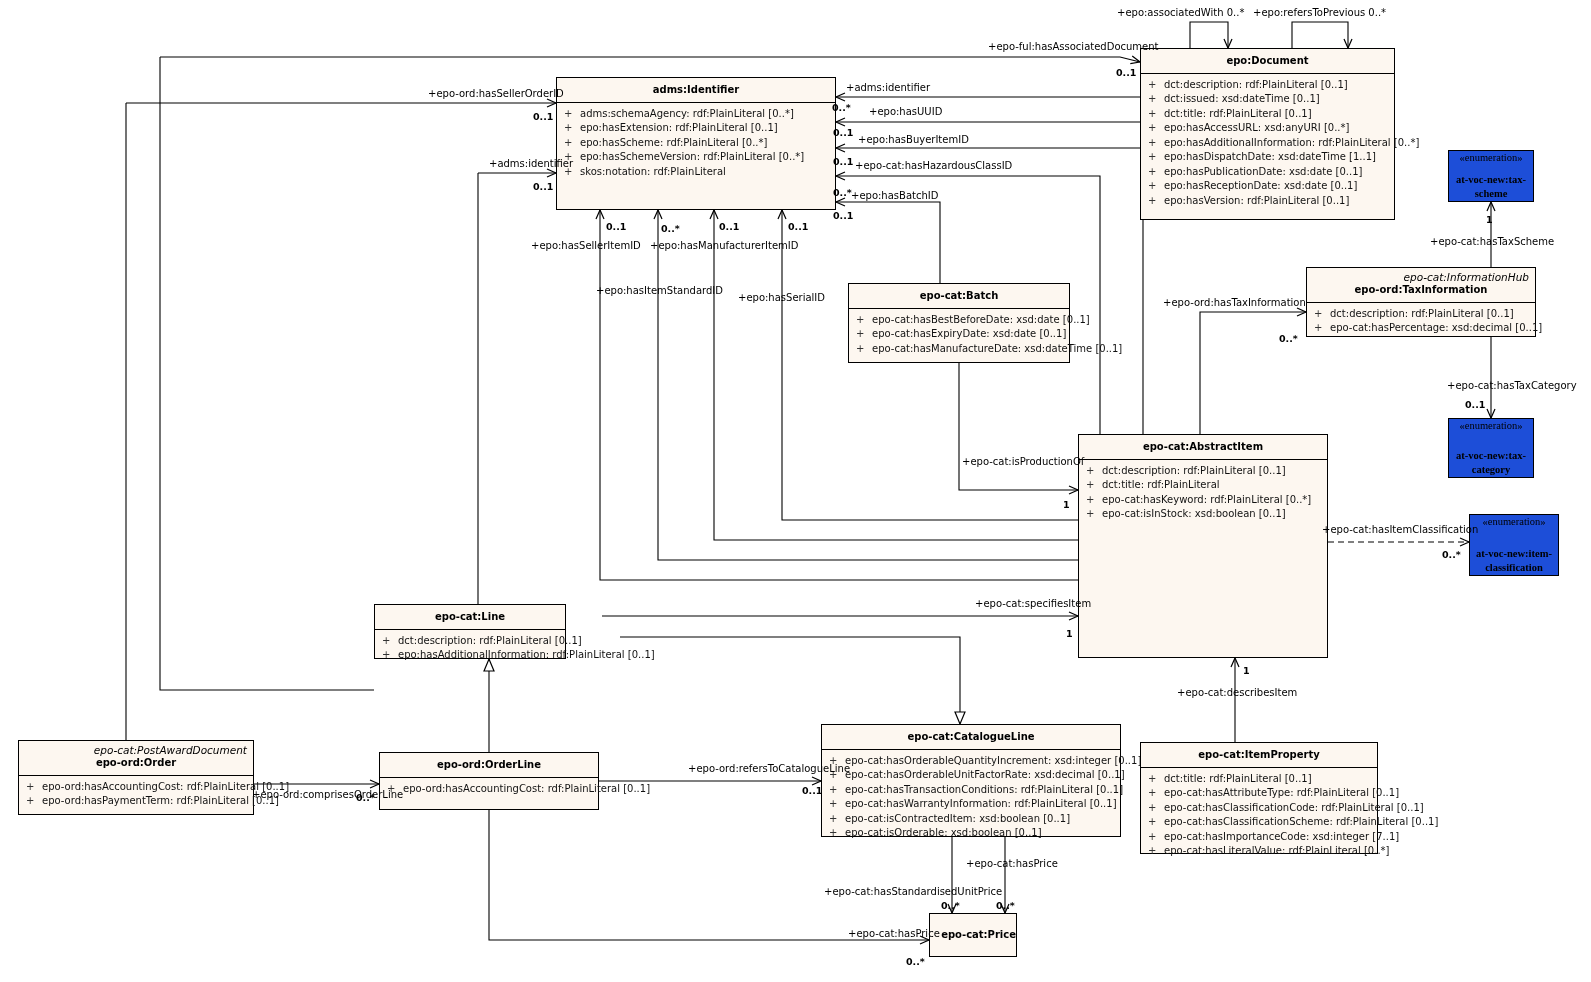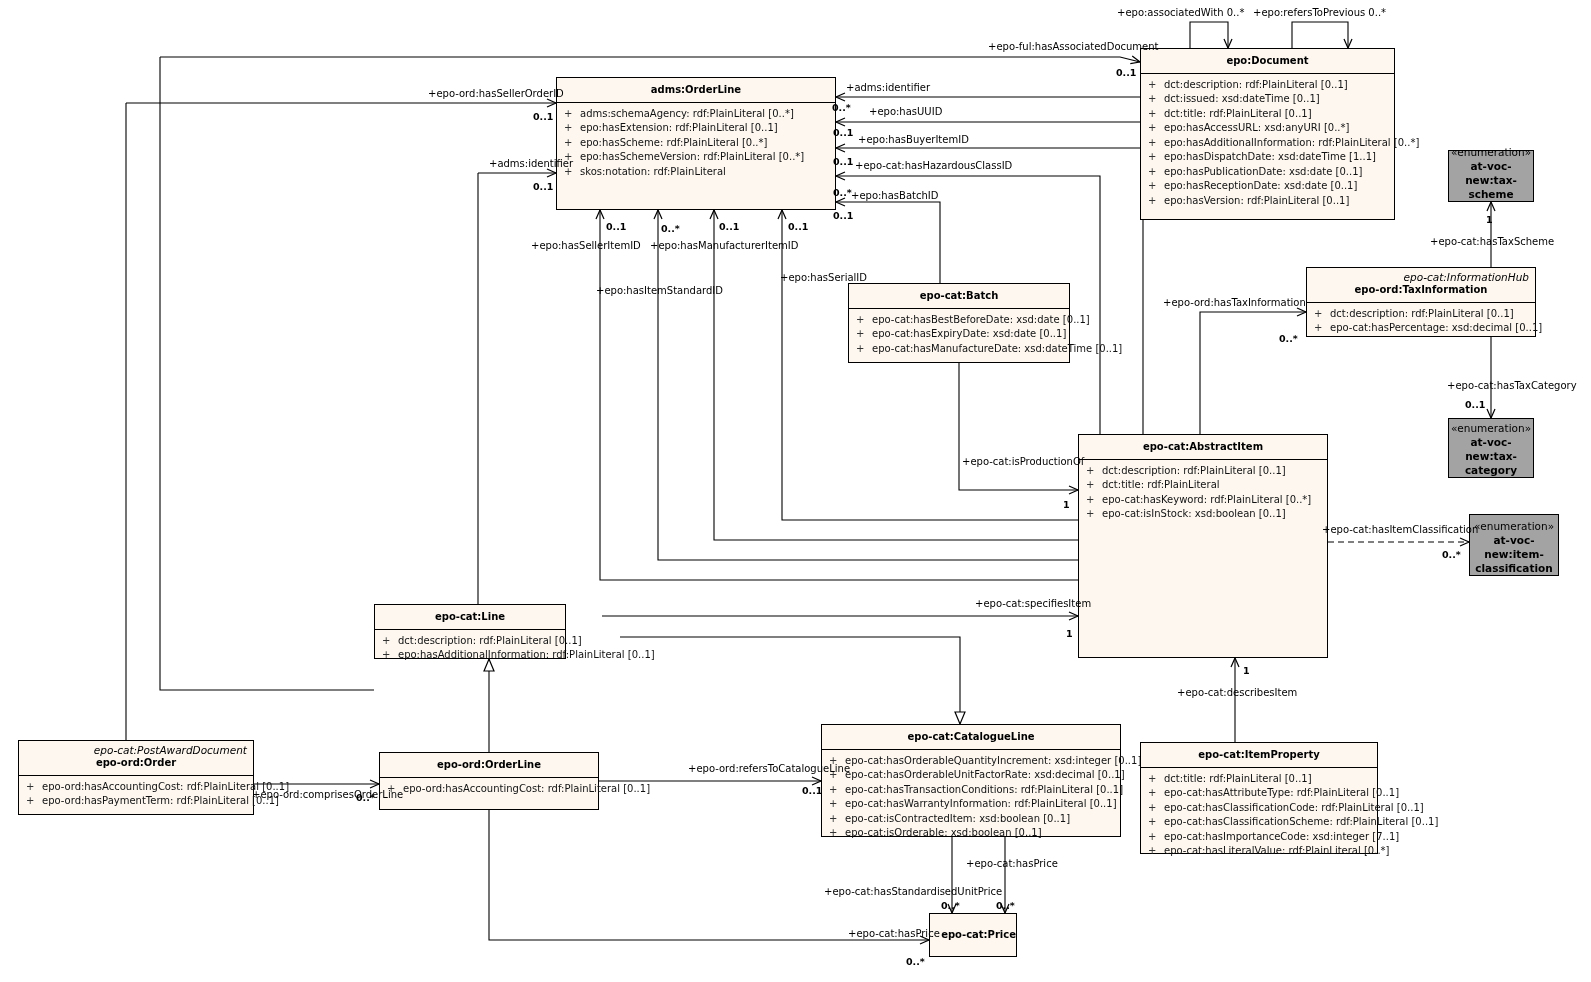--- a/index.html
+++ b/index.html
@@ -11,22 +11,22 @@
   .uml .ster{font-style:italic;font-size:10.5px;color:#000;text-align:right;padding:3px 6px 0 0;}
   .uml .title{font-weight:bold;font-size:10px;color:#000;text-align:center;
               padding:6px 4px 6px 4px;line-height:1.15;}
   .uml .sep{border-top:1px solid #000;height:0;font-size:0;line-height:0;}
   .uml .attrs{padding:4px 3px 4px 3px;}
   .uml .attr{font-size:10px;color:#111;line-height:14.5px;white-space:nowrap;
              padding-left:4px;}
   .uml .attr .plus{display:inline-block;width:16px;color:#333;}
 
   
-  .enum{position:absolute;border:1px solid #000;background:#a3a3a3;box-sizing:border-box;
-        display:flex;flex-direction:column;align-items:center;justify-content:flex-end;}
+  .enum{position:absolute;border:1px solid #000;background:#1d4ed8;box-sizing:border-box;
+        display:flex;flex-direction:column;align-items:center;justify-content:space-between;font-family:Liberation Serif, serif;}
   .enum .k{font-size:10.5px;color:#000;text-align:center;line-height:14px;}
   .enum .n{font-size:10.5px;font-weight:bold;color:#000;text-align:center;line-height:14px;}
 
   
   .lbl{position:absolute;font-size:10px;color:#000;white-space:nowrap;line-height:11px;}
   .mult{position:absolute;font-size:9.5px;color:#000;white-space:nowrap;line-height:10px;font-weight:bold;}
 
   svg.wires{position:absolute;left:0;top:0;width:1591px;height:982px;overflow:visible;}
   svg.wires line,svg.wires path,svg.wires polyline{stroke:#000;fill:none;}
 </style>
@@ -100,21 +100,21 @@
 
     <path d="M599,781 L821,781" stroke-width="1.1" marker-end="url(#openArrow)"></path>
 
     <path d="M952,837 L952,913" stroke-width="1.1" marker-end="url(#openArrow)"></path>
     <path d="M1005,837 L1005,913" stroke-width="1.1" marker-end="url(#openArrow)"></path>
 
     <path d="M489,810 L489,940 L929,940" stroke-width="1.1" marker-end="url(#openArrow)"></path>
   </svg>
 
   <div class="uml" style="left:556px;top:77px;width:280px;height:133px;">
-    <div class="title">adms:OrderLine</div>
+    <div class="title">adms:Identifier</div>
     <div class="sep"></div>
     <div class="attrs">
       <div class="attr"><span class="plus">+</span><span>adms:schemaAgency: rdf:PlainLiteral [0..*]</span></div>
       <div class="attr"><span class="plus">+</span><span>epo:hasExtension: rdf:PlainLiteral [0..1]</span></div>
       <div class="attr"><span class="plus">+</span><span>epo:hasScheme: rdf:PlainLiteral [0..*]</span></div>
       <div class="attr"><span class="plus">+</span><span>epo:hasSchemeVersion: rdf:PlainLiteral [0..*]</span></div>
       <div class="attr"><span class="plus">+</span><span>skos:notation: rdf:PlainLiteral</span></div>
     </div>
   </div>
 
@@ -243,21 +243,21 @@
   <div class="lbl" style="left:428px;top:88px;">+epo-ord:hasSellerOrderID</div>
   <div class="lbl" style="left:489px;top:158px;">+adms:identifier</div>
   <div class="lbl" style="left:846px;top:82px;">+adms:identifier</div>
   <div class="lbl" style="left:869px;top:106px;">+epo:hasUUID</div>
   <div class="lbl" style="left:858px;top:134px;">+epo:hasBuyerItemID</div>
   <div class="lbl" style="left:855px;top:160px;">+epo-cat:hasHazardousClassID</div>
   <div class="lbl" style="left:851px;top:190px;">+epo:hasBatchID</div>
   <div class="lbl" style="left:531px;top:240px;">+epo:hasSellerItemID</div>
   <div class="lbl" style="left:650px;top:240px;">+epo:hasManufacturerItemID</div>
   <div class="lbl" style="left:596px;top:285px;">+epo:hasItemStandardID</div>
-  <div class="lbl" style="left:738px;top:272px;margin-left:42px;">+epo:hasSerialID</div>
+  <div class="lbl" style="left:738px;top:292px;">+epo:hasSerialID</div>
   <div class="lbl" style="left:1430px;top:236px;">+epo-cat:hasTaxScheme</div>
   <div class="lbl" style="left:1163px;top:297px;">+epo-ord:hasTaxInformation</div>
   <div class="lbl" style="left:1447px;top:380px;">+epo-cat:hasTaxCategory</div>
   <div class="lbl" style="left:962px;top:456px;">+epo-cat:isProductionOf</div>
   <div class="lbl" style="left:1322px;top:524px;">+epo-cat:hasItemClassification</div>
   <div class="lbl" style="left:975px;top:598px;">+epo-cat:specifiesItem</div>
   <div class="lbl" style="left:1177px;top:687px;">+epo-cat:describesItem</div>
   <div class="lbl" style="left:252px;top:789px;">+epo-ord:comprisesOrderLine</div>
   <div class="lbl" style="left:688px;top:763px;">+epo-ord:refersToCatalogueLine</div>
   <div class="lbl" style="left:966px;top:858px;">+epo-cat:hasPrice</div>

